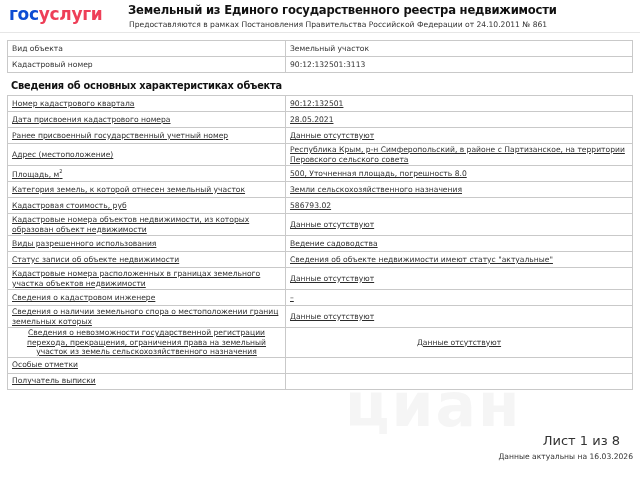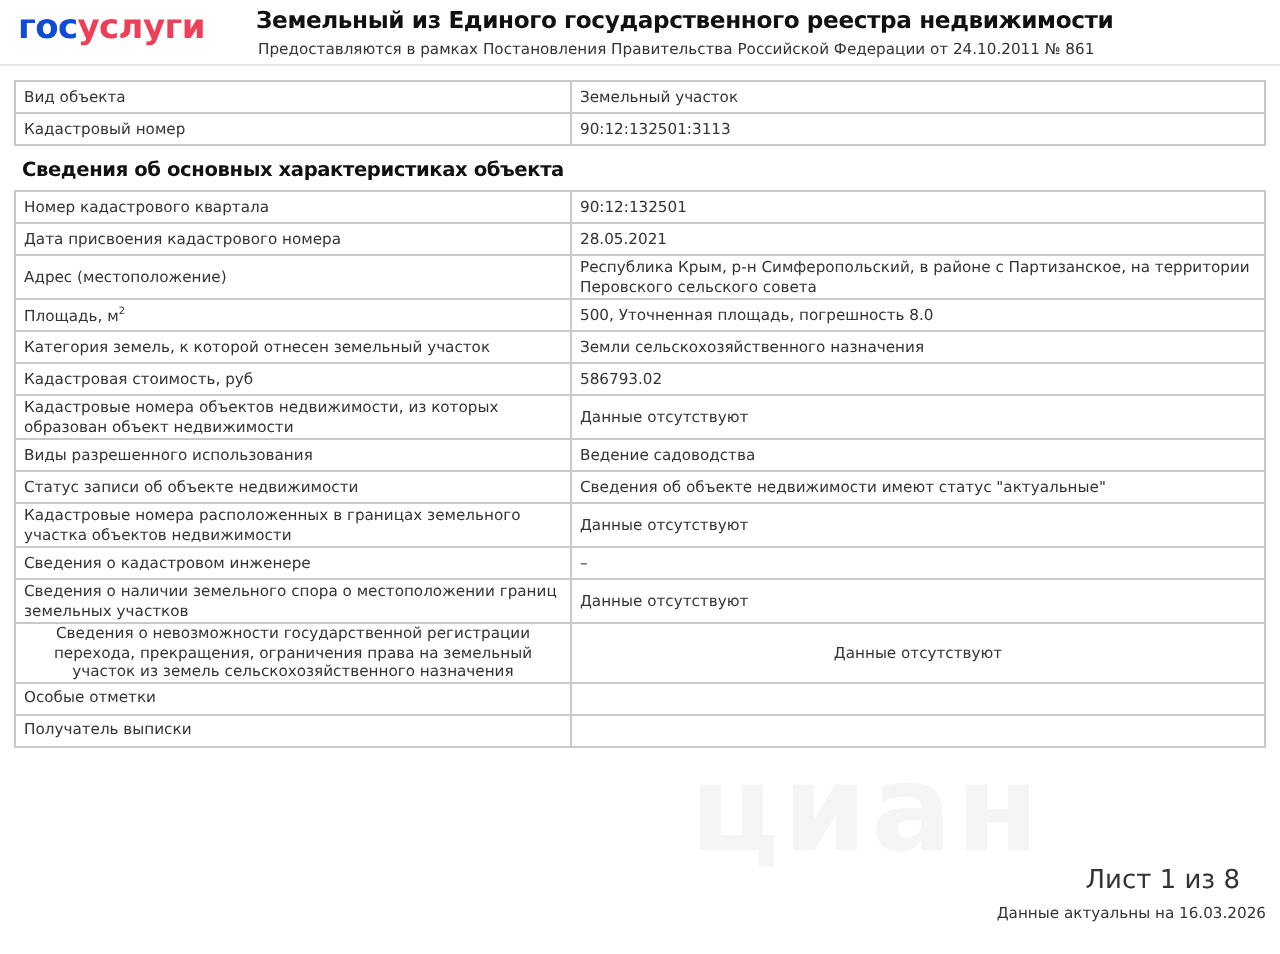--- a/index.html
+++ b/index.html
@@ -29,21 +29,21 @@
     border: 1px solid #c9c9c9; font-size: 7.6px; color: #333; padding: 0 4px; vertical-align: middle;
     line-height: 9.5px;
   }
   td.k { width: 269px; }
   .t1 { top: 40px; }
   .t1 td { height: 15px; }
   .section-title {
     position: absolute; left: 11px; top: 80px; font-size: 9.8px; font-weight: bold; color: #111;
     letter-spacing: -0.2px;
   }
-  .t2 { top: 95px; }
+  .t2 { top: 95px; text-decoration: underline; }
   .t2 td { height: 15px; }
   .t2 tr.dbl td { height: 21px; }
   .t2 tr.tri td { height: 28px; text-align: center; }
   sup { font-size: 5px; }
   .watermark {
     position: absolute; left: 345px; top: 370px; font-size: 60px; font-weight: bold;
     color: rgba(200,200,200,0.18); letter-spacing: 2px;
   }
   .footer-page { position: absolute; right: 20px; top: 433px; font-size: 13px; color: #333; }
   .footer-date { position: absolute; right: 7px; top: 452px; font-size: 7.6px; color: #333; }
@@ -77,20 +77,24 @@
 <table class="t2">
   <tbody>
       <tr>
         <td class="k">Номер кадастрового квартала</td>
         <td>90:12:132501</td>
       </tr>
   <tr>
         <td class="k">Дата присвоения кадастрового номера</td>
         <td>28.05.2021</td>
       </tr>
+  <tr>
+        <td class="k">Ранее присвоенный государственный учетный номер</td>
+        <td>Данные отсутствуют</td>
+      </tr>
   <tr class="dbl">
         <td class="k">Адрес (местоположение)</td>
         <td>Республика Крым, р-н Симферопольский, в районе с Партизанское, на территории Перовского сельского совета</td>
       </tr>
   <tr>
         <td class="k"><span>Площадь, м</span><sup>2</sup></td>
         <td>500, Уточненная площадь, погрешность 8.0</td>
       </tr>
   <tr>
         <td class="k">Категория земель, к которой отнесен земельный участок</td>
@@ -114,21 +118,21 @@
       </tr>
   <tr class="dbl">
         <td class="k">Кадастровые номера расположенных в границах земельного участка объектов недвижимости</td>
         <td>Данные отсутствуют</td>
       </tr>
   <tr>
         <td class="k">Сведения о кадастровом инженере</td>
         <td>–</td>
       </tr>
   <tr class="dbl">
-        <td class="k">Сведения о наличии земельного спора о местоположении границ земельных участков</td>
+        <td class="k">Сведения о наличии земельного спора о местоположении границ земельных которых</td>
         <td>Данные отсутствуют</td>
       </tr>
   <tr class="tri">
         <td class="k">Сведения о невозможности государственной регистрации перехода, прекращения, ограничения права на земельный участок из земель сельскохозяйственного назначения</td>
         <td>Данные отсутствуют</td>
       </tr>
   <tr>
         <td class="k">Особые отметки</td>
         <td></td>
       </tr>

